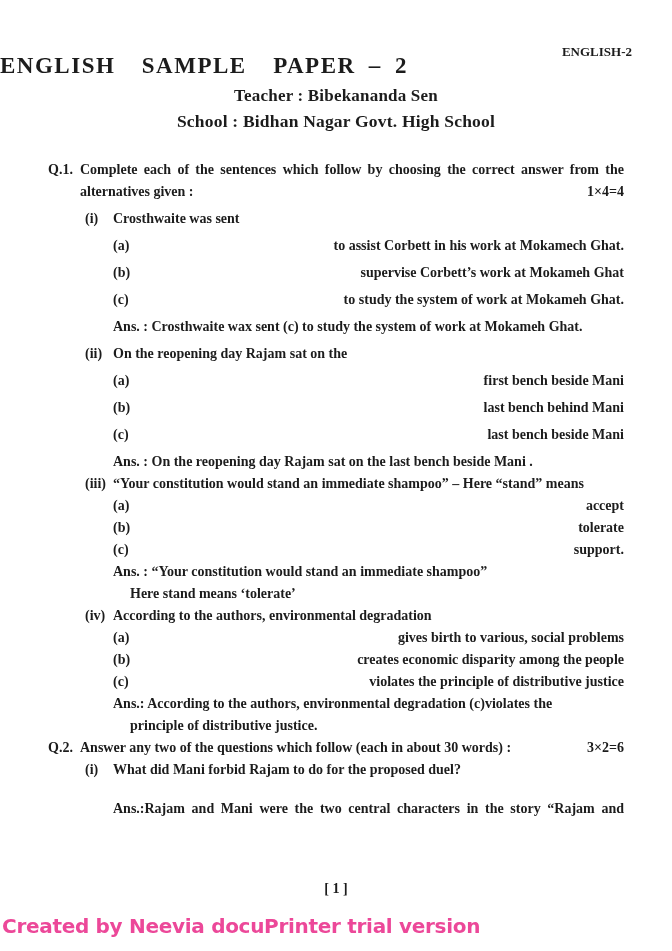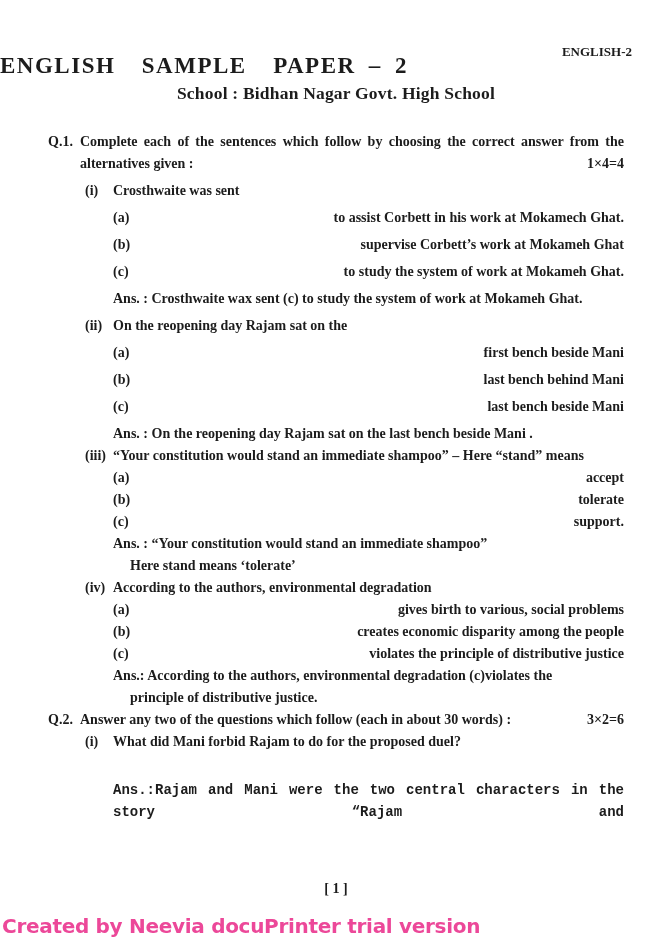--- a/index.html
+++ b/index.html
@@ -45,41 +45,42 @@
   .sub{display:flex;align-items:flex-start;margin-left:5px;}
   .snum{flex:none;width:28px;}
   .sbody{flex:1;min-width:0;}
   .opt{display:flex;align-items:flex-start;}
   .olabel{flex:none;width:28px;}
   .otext{flex:1;min-width:0;text-align:right;}
   .ans-cont{padding-left:17px;}
   .gA{margin-top:5px;}              
   .gA .line{margin-top:5px;}
   .gA .line:first-child{margin-top:0;}
-  .gQ2ans{margin-top:26px;font-family:Liberation Mono, monospace;}
+  .gQ2ans{margin-top:17px;}
   
   .page-number{
     position:absolute;left:0;right:0;top:880px;
     text-align:center;font-size:14px;line-height:18px;
   }
   .watermark{
     position:absolute;left:2px;bottom:13px;
     font-family:"DejaVu Sans","Liberation Sans",sans-serif;
     font-weight:bold;font-size:20px;letter-spacing:-0.3px;
     color:#ec4899;white-space:nowrap;
   }
 </style>
 </head>
 <body>
 
 <div class="doc">
 
   <div class="corner-label">ENGLISH-2</div>
 
   <div class="paper-title">ENGLISH  SAMPLE  PAPER – 2</div>
+  <div class="teacher-line">Teacher : Bibekananda Sen</div>
   <div class="school-line">School : Bidhan Nagar Govt. High School</div>
 
   <div class="content">
 
     <div class="qrow">
       <span class="qnum line">Q.1.</span>
       <div class="qbody">
         <div class="line just">Complete each of the sentences which follow by choosing the correct answer from the</div>
         <div class="line between">
           <span>alternatives given :</span>

